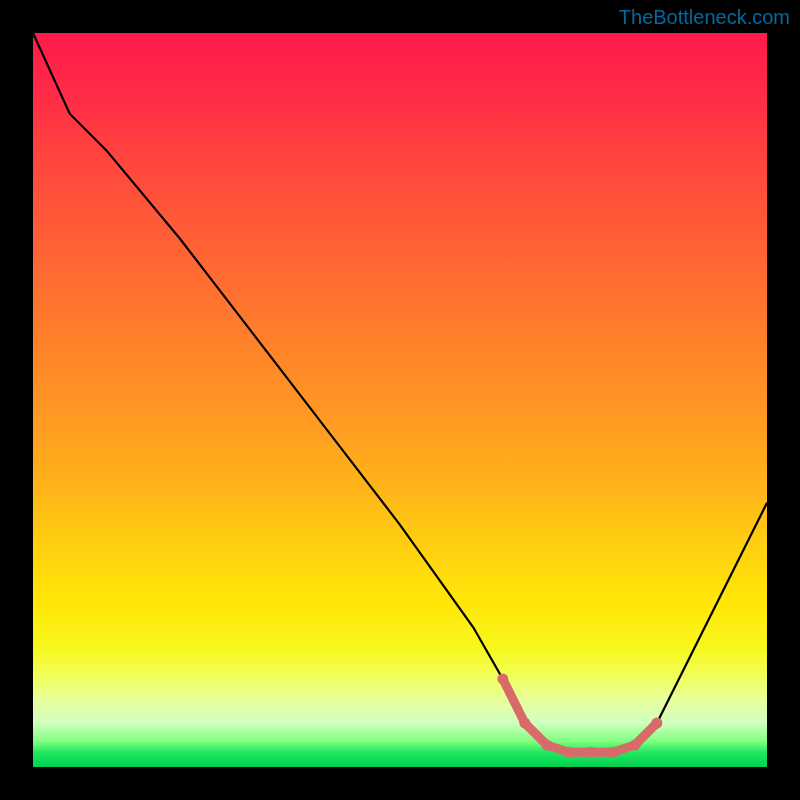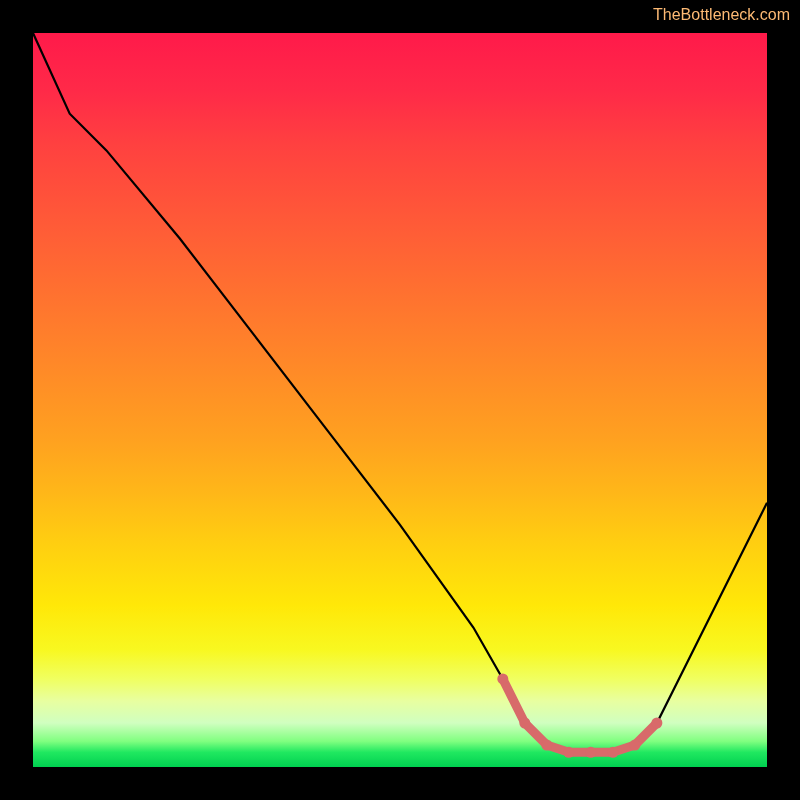--- a/index.html
+++ b/index.html
@@ -7,22 +7,22 @@
     width: 800px;
     height: 800px;
     background: #000;
     position: relative;
     font-family: Arial, sans-serif;
   }
   .watermark {
     position: absolute;
     top: 6px;
     right: 10px;
-    color: #fdba74;
-    font-size: 16px;
+    color: #0369a1;
+    font-size: 20px;
     font-weight: 500;
     z-index: 10;
   }
   .plot-area {
     position: absolute;
     left: 33px;
     top: 33px;
     width: 734px;
     height: 734px;
     overflow: hidden;

